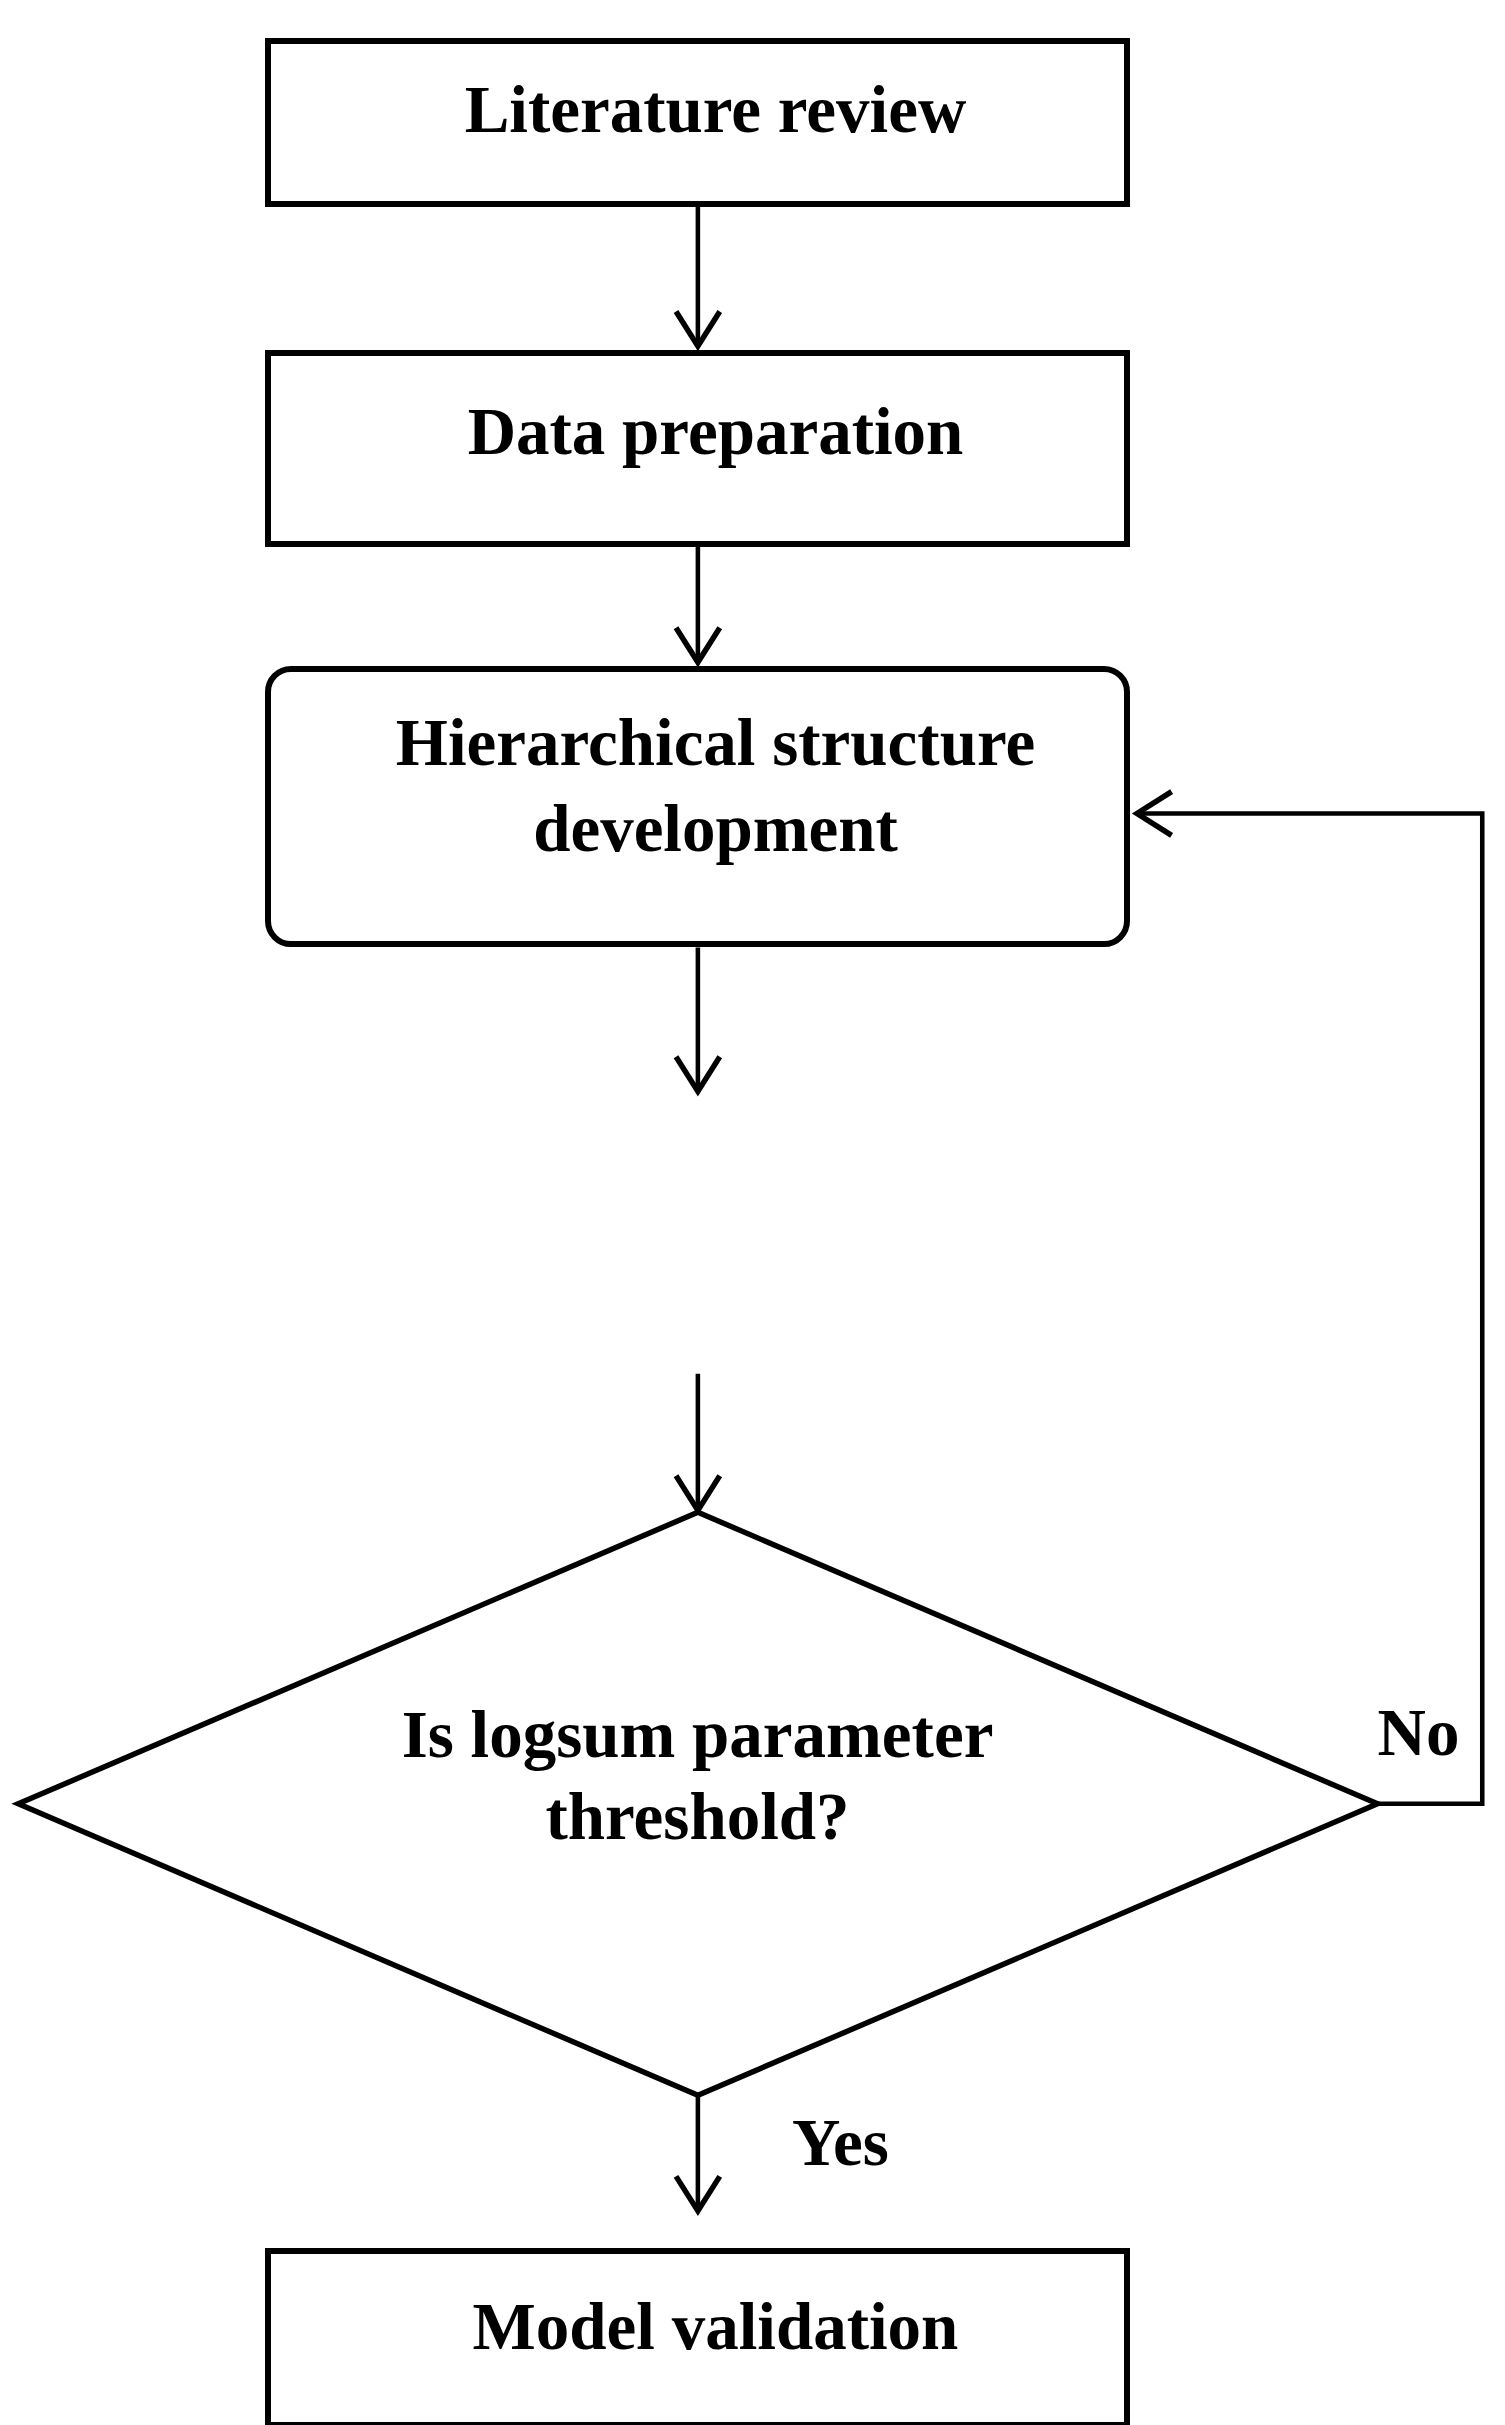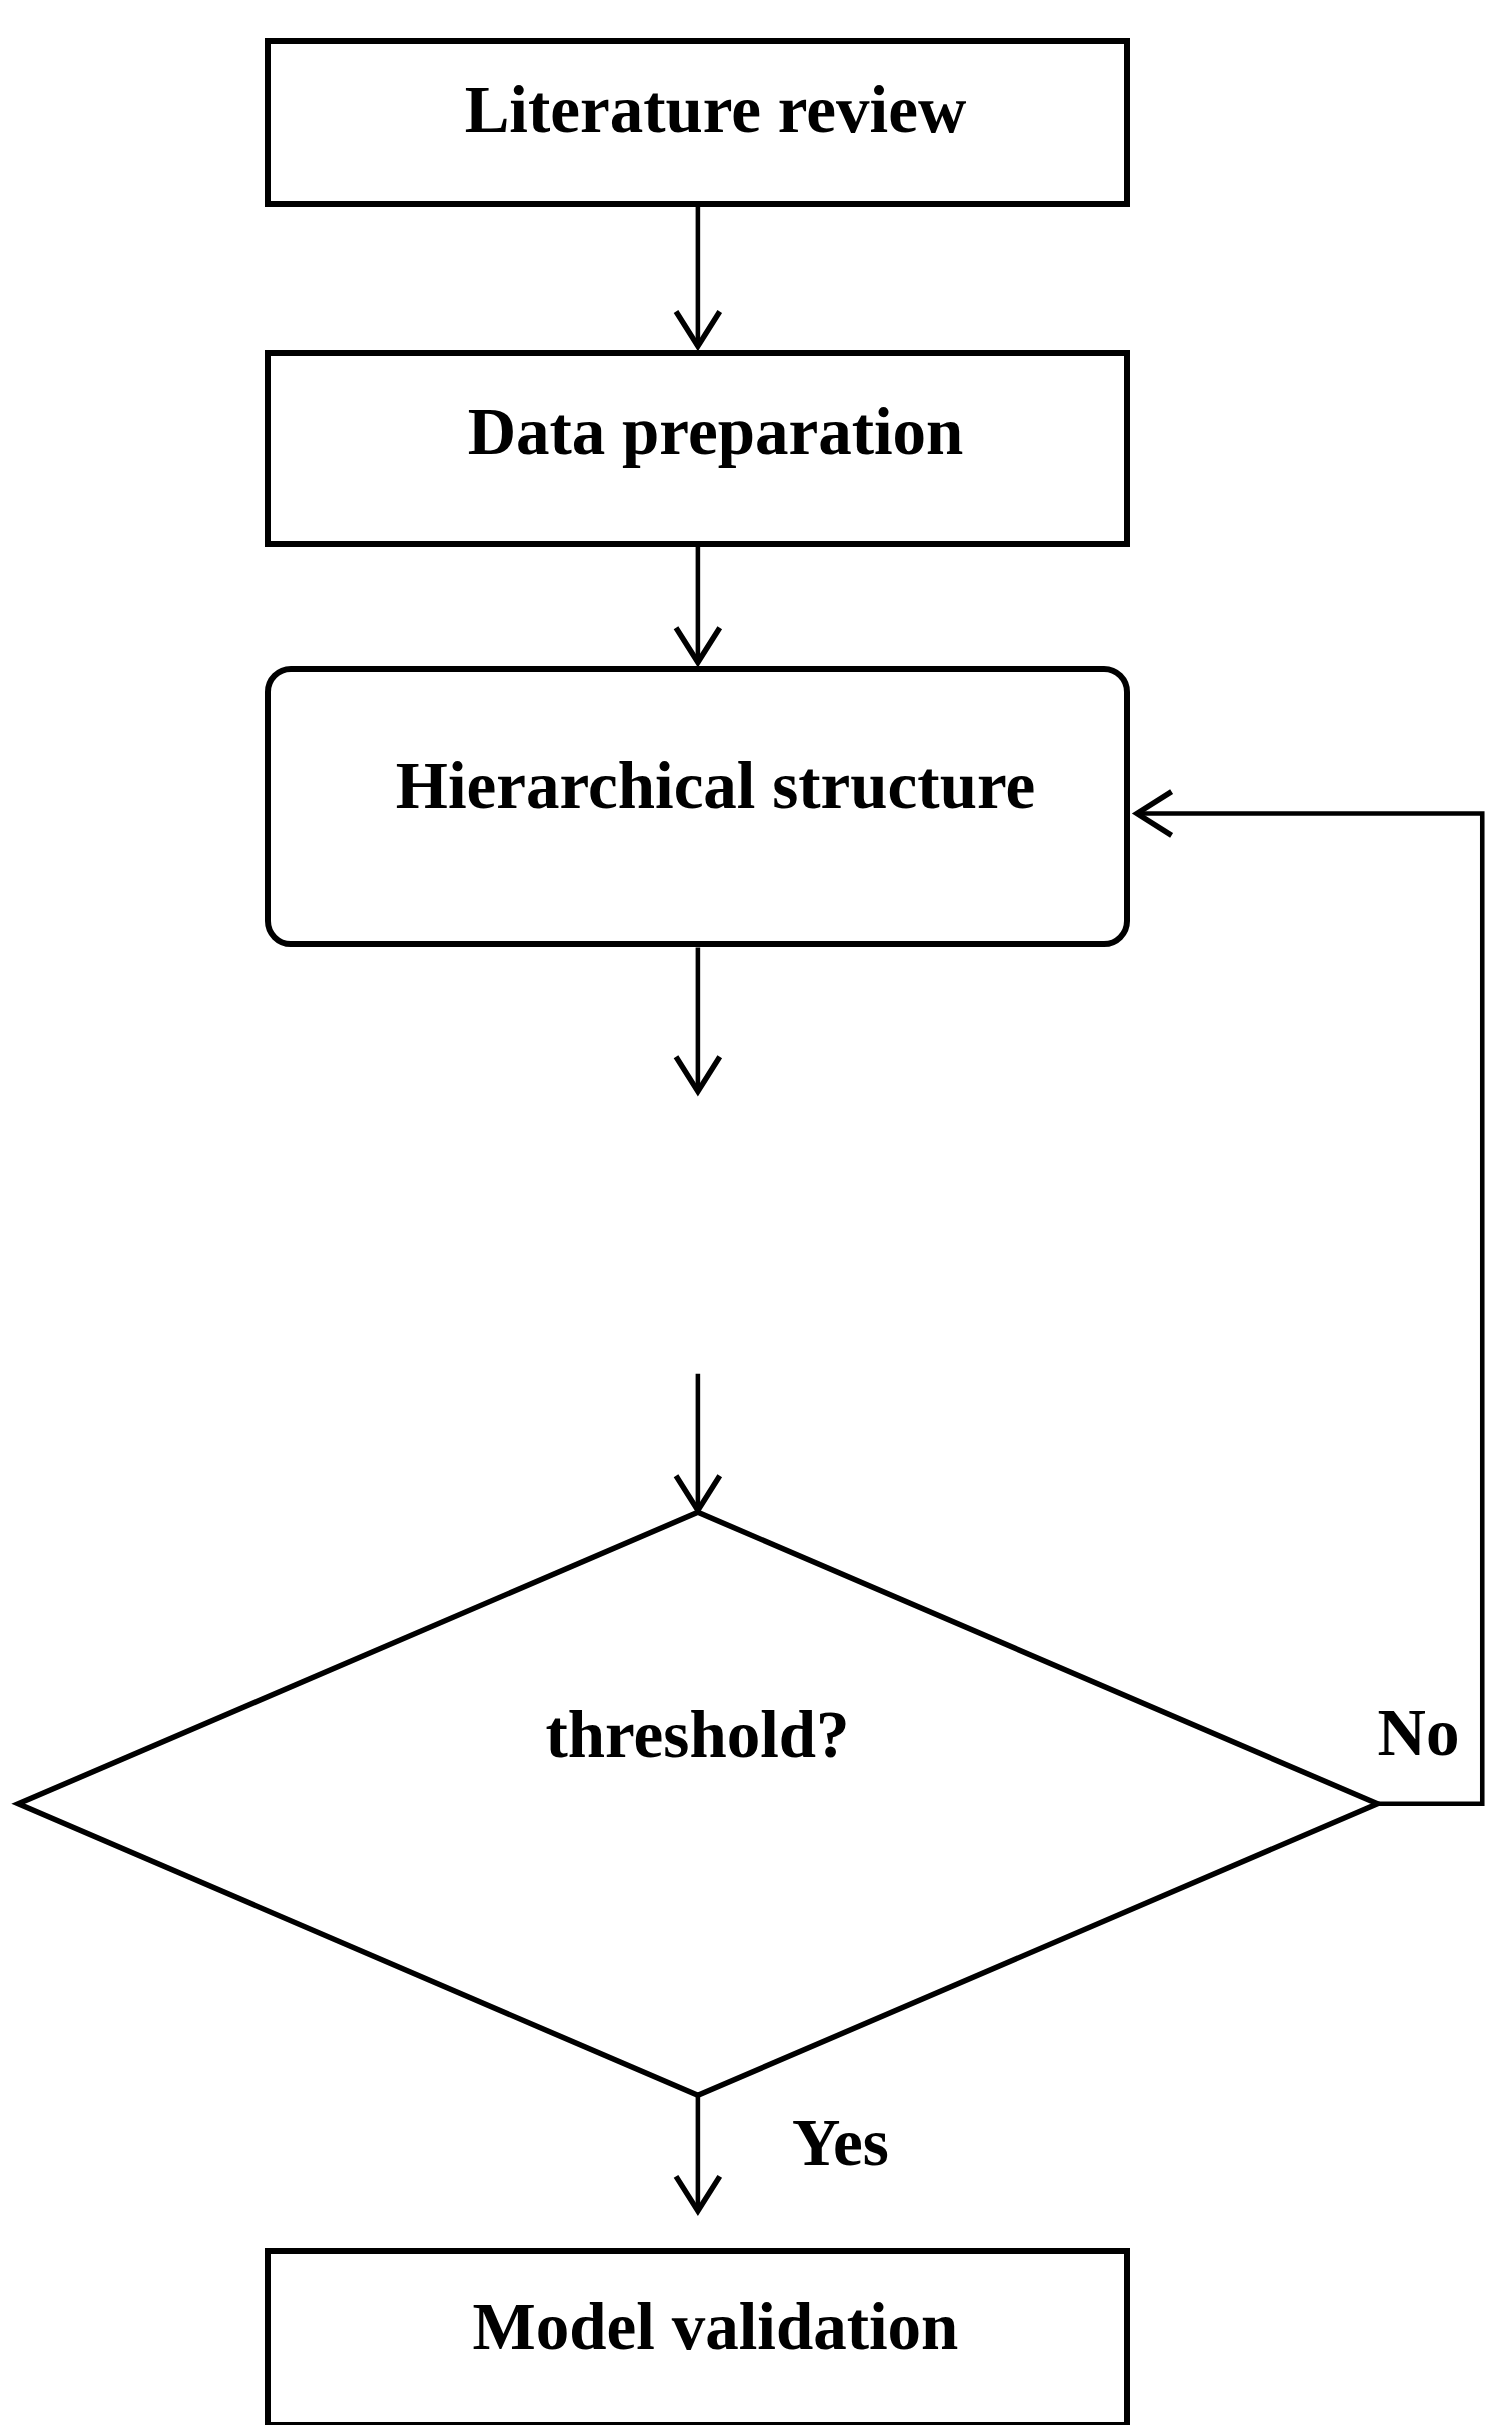--- a/index.html
+++ b/index.html
@@ -97,24 +97,26 @@
   <div class="node node-1">
     <span class="line-span">Literature review</span>
   </div>
 
   <div class="node node-2">
     <span class="line-span">Data preparation</span>
   </div>
 
   <div class="node node-3">
     <span class="line-span">Hierarchical structure</span>
+    <span class="line-span">development</span>
   </div>
 
 
   <div class="diamond-label">
+    <span class="line-span">Is logsum parameter</span>
     <span class="line-span">threshold?</span>
   </div>
 
   <div class="node node-5">
     <span class="line-span">Model validation</span>
   </div>
 
   <div class="edge-label edge-label-yes">Yes</div>
   <div class="edge-label edge-label-no">No</div>
 

